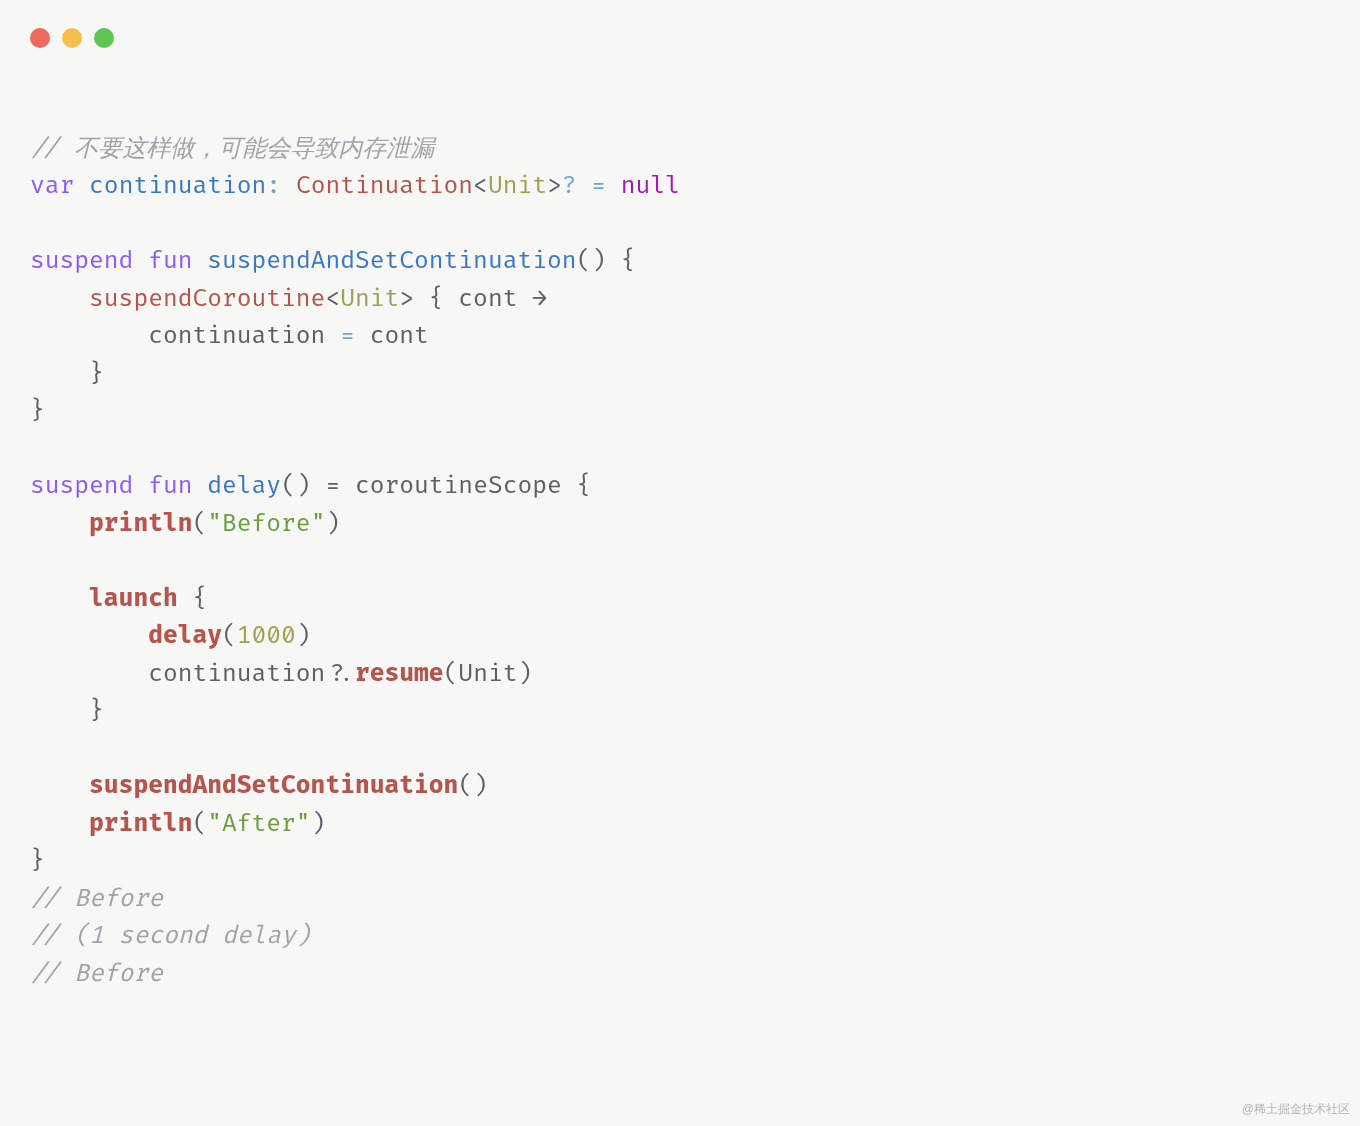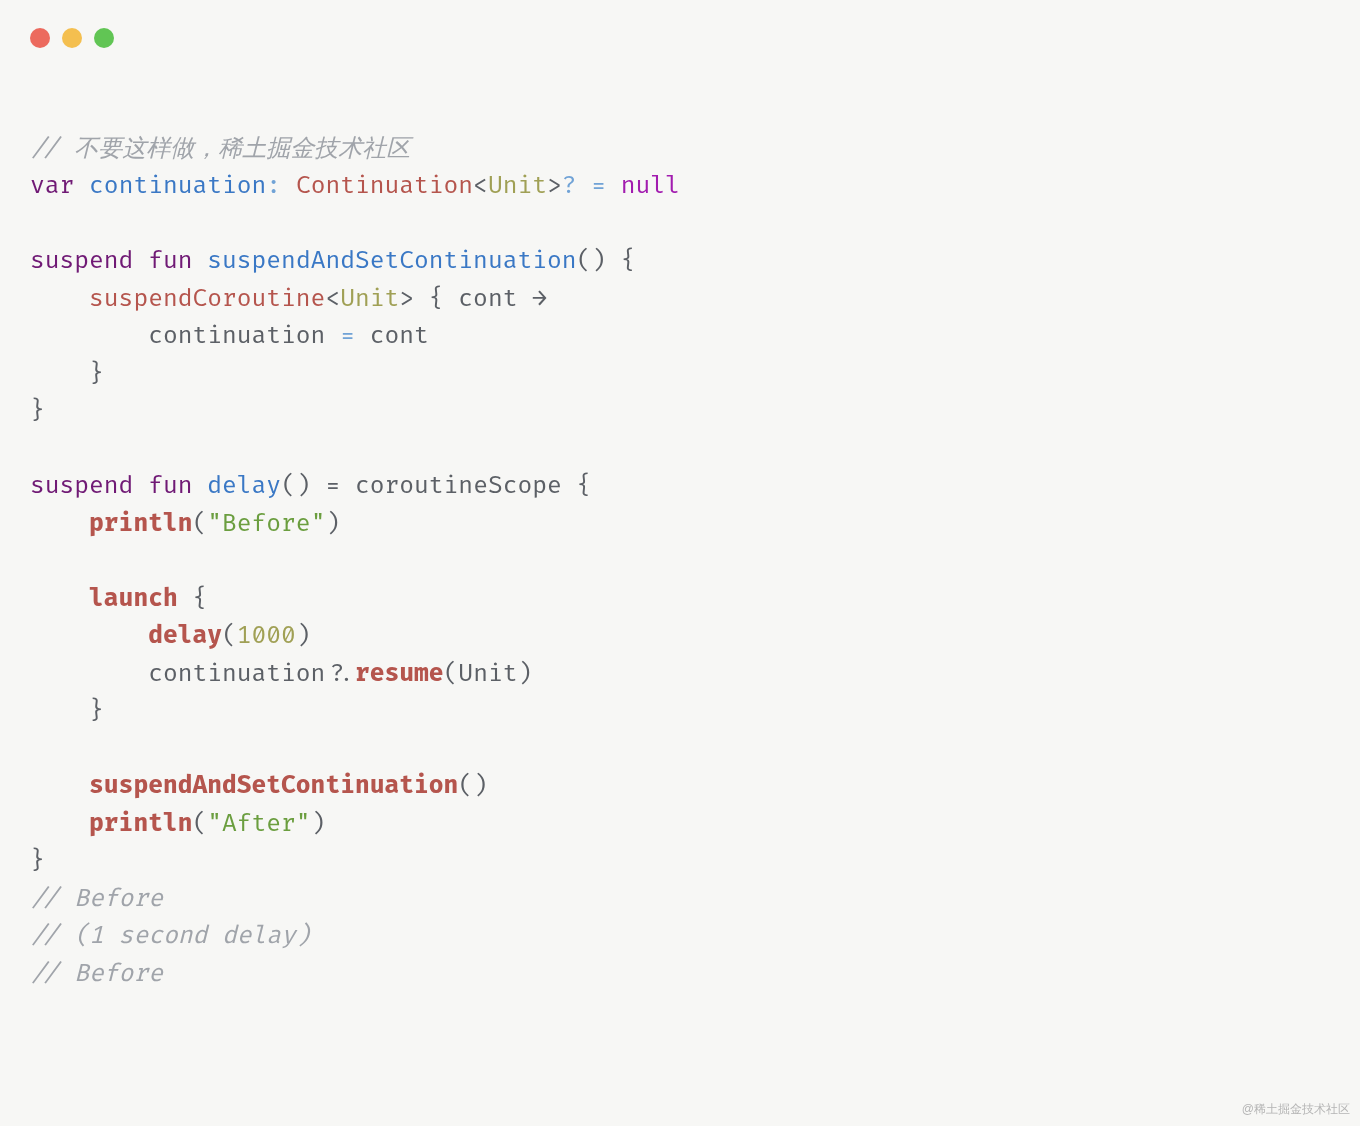--- a/index.html
+++ b/index.html
@@ -30,21 +30,21 @@
   .code-area {
     position: absolute;
     top: 92px;
     left: 30px;
     font-size: 24px;
     line-height: 37.5px;
     white-space: pre;
     color: #5c6066;
   }
   .comment    { color: #a0a4aa; font-style: italic; }
-  .kw         { color: #701a75; }   
+  .kw         { color: #8b5cf6; }   
   .ident      { color: #3a78c5; }   
   .type       { color: #b5554d; }   
   .typearg    { color: #a0a055; }   
   .num        { color: #a0a055; }
   .str        { color: #6b9e3f; }
   .call-red   { color: #b5554d; font-weight: bold; }   
   .null       { color: #a21caf; }
   .op         { color: #71a3d6; }   
   .plain      { color: #5c6066; }
   .arrow      { color: #5c6066; }
@@ -61,21 +61,21 @@
 </head>
 <body>
 
 <div class="window-dots">
   <div class="dot red"></div>
   <div class="dot yellow"></div>
   <div class="dot green"></div>
 </div>
 
 <div class="code-area">
-<span class="comment">// 不要这样做，稀土掘金技术社区</span>
+<span class="comment">// 不要这样做，可能会导致内存泄漏</span>
 <span class="kw">var</span><span class="plain"> </span><span class="ident">continuation</span><span class="op">: </span><span class="type">Continuation</span><span class="plain">&lt;</span><span class="typearg">Unit</span><span class="plain">&gt;</span><span class="op">?</span><span class="op"> = </span><span class="null">null</span>
 <span></span>
 <span class="kw">suspend</span><span class="plain"> </span><span class="kw">fun</span><span class="plain"> </span><span class="ident">suspendAndSetContinuation</span><span class="plain">() {</span>
 <span class="plain">    </span><span class="type">suspendCoroutine</span><span class="plain">&lt;</span><span class="typearg">Unit</span><span class="plain">&gt;</span><span class="plain"> { </span><span class="plain">cont</span><span class="plain"> </span><span class="arrow">→</span>
 <span class="plain">        </span><span class="plain">continuation</span><span class="op"> = </span><span class="plain">cont</span>
 <span class="plain">    </span><span class="plain">}</span>
 <span class="plain">}</span>
 <span></span>
 <span class="kw">suspend</span><span class="plain"> </span><span class="kw">fun</span><span class="plain"> </span><span class="ident">delay</span><span class="plain">() = </span><span class="plain">coroutineScope</span><span class="plain"> {</span>
 <span class="plain">    </span><span class="call-red">println</span><span class="plain">(</span><span class="str">"Before"</span><span class="plain">)</span>

